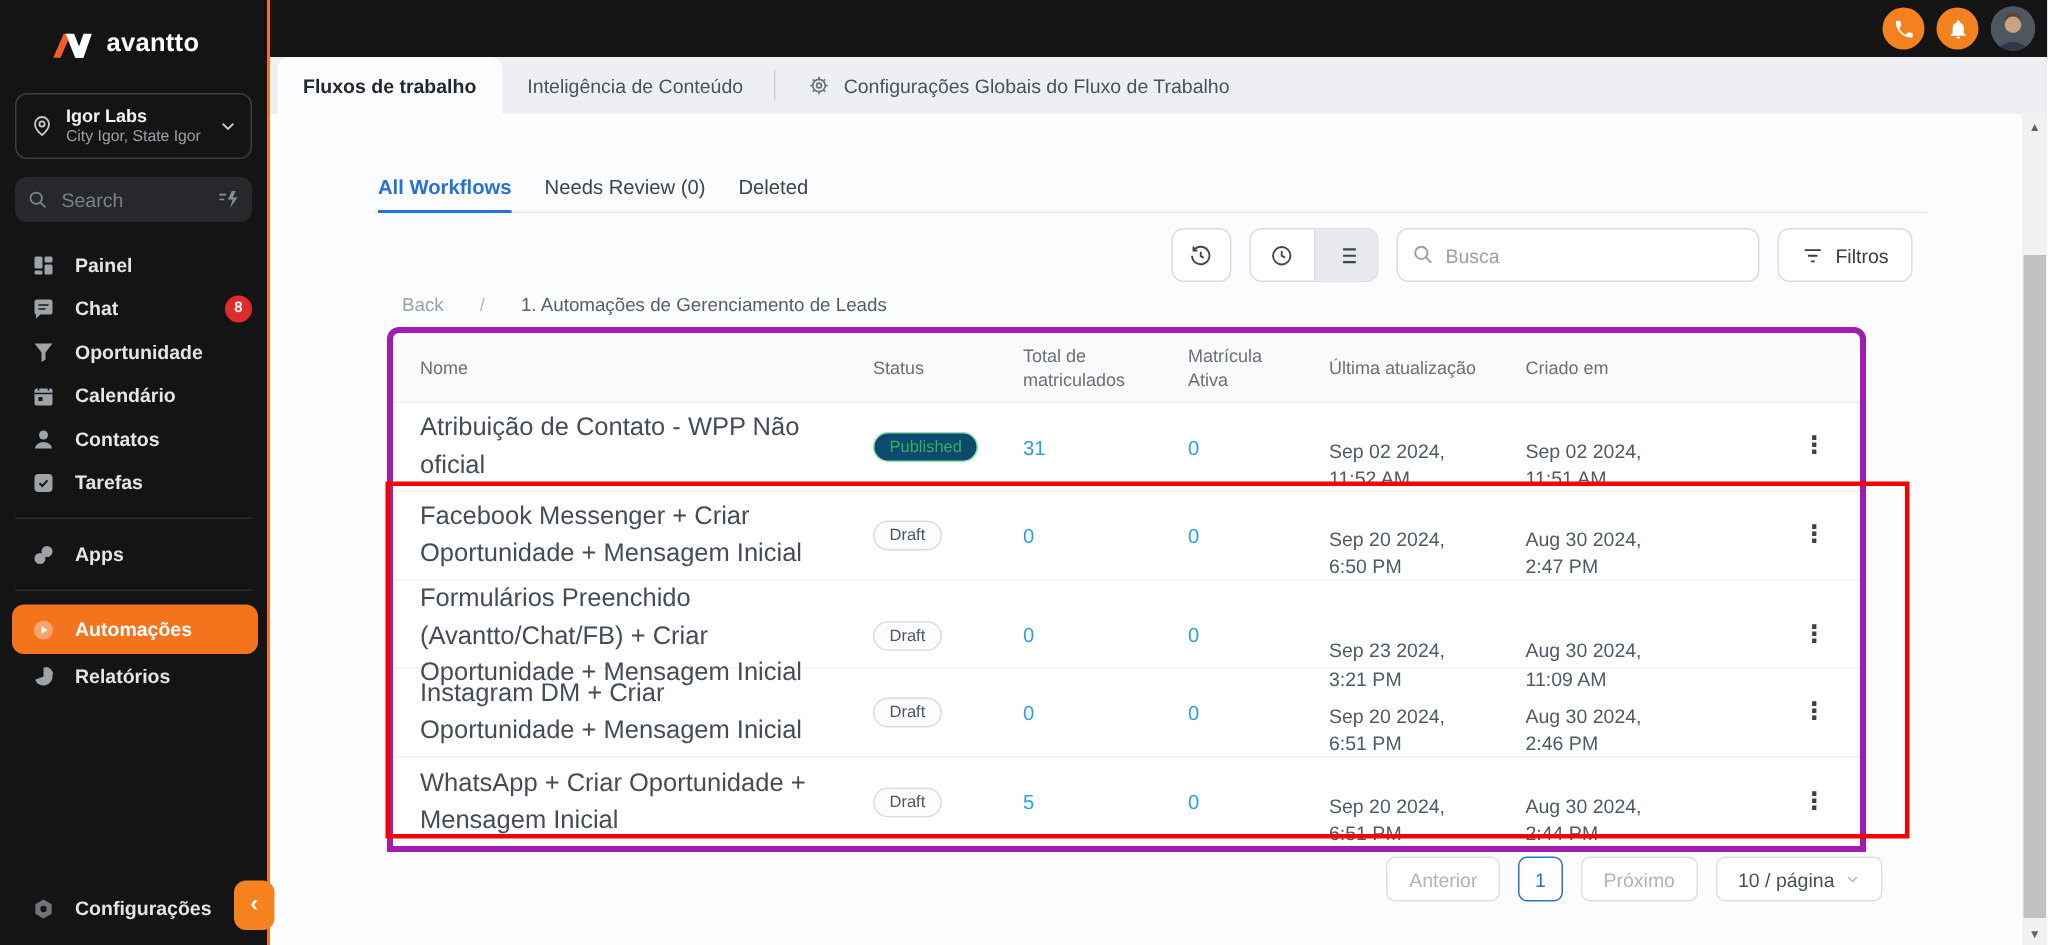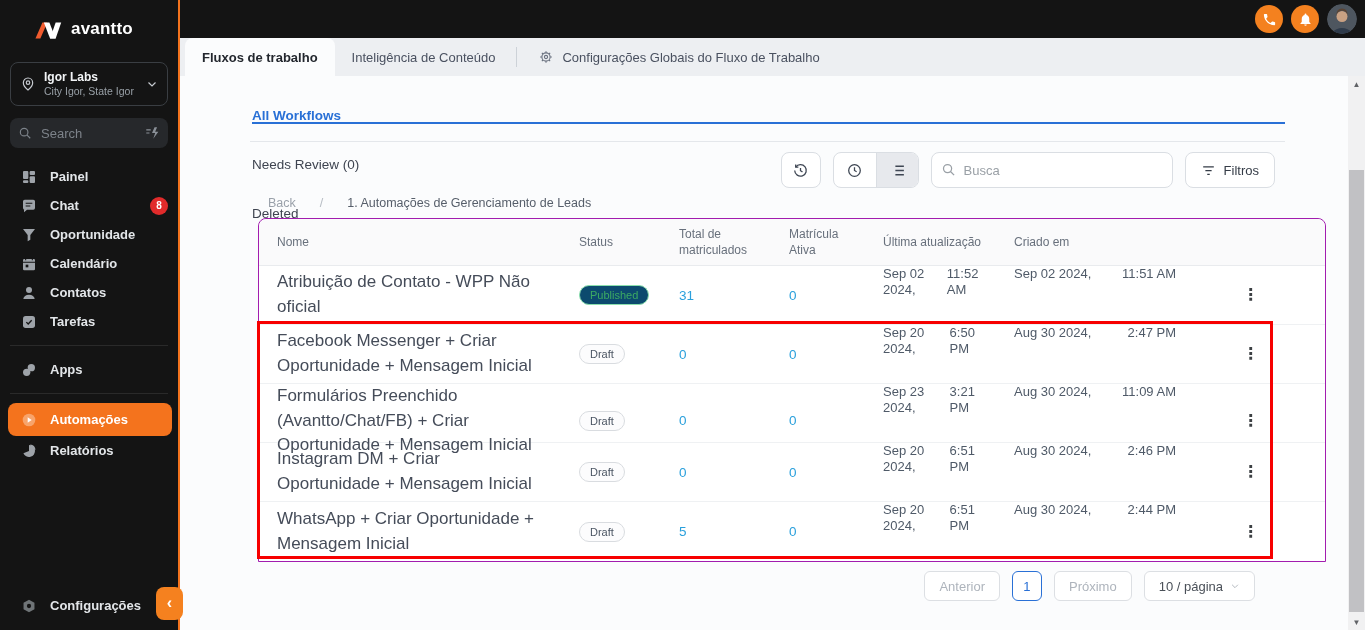--- a/index.html
+++ b/index.html
@@ -31,54 +31,54 @@
   .topbar{position:absolute;left:180px;right:0;top:0;height:38px;background:#141414;display:flex;align-items:center;justify-content:flex-end;gap:8px;padding-right:8px;z-index:4;}
   .circle-btn{width:28px;height:28px;border-radius:50%;background:#F4811F;border:none;display:flex;align-items:center;justify-content:center;cursor:pointer;}
   .avatar{width:30px;height:30px;border-radius:50%;overflow:hidden;cursor:pointer;}
   .tabbar{position:absolute;left:180px;right:0;top:38px;height:38px;background:#EDEFF2;display:flex;align-items:stretch;z-index:3;}
   .tab{display:flex;align-items:center;gap:8px;padding:0 17px;font-size:13px;color:#4A5160;font-weight:500;cursor:pointer;white-space:nowrap;}
   .tab.active{background:#FBFCFD;border-radius:8px 8px 0 0;margin-left:5px;color:#23272E;font-weight:700;}
   .tab-sep{width:1px;height:20px;background:#CDD2D8;align-self:center;margin:0 4px;}
 
   
   .content{position:absolute;left:180px;right:0;top:76px;bottom:0;background:#FBFCFD;}
-  .subtabs{position:absolute;left:70px;top:32px;width:1035px;height:34px;border-bottom:1px solid #E4E7EB;display:flex;gap:34px;padding-left:2px;flex-direction:column;}
+  .subtabs{position:absolute;left:70px;top:32px;width:1035px;height:34px;border-bottom:1px solid #E4E7EB;display:flex;gap:22px;padding-left:2px;}
   .stab{font-size:13.5px;font-weight:500;color:#3E4450;display:flex;align-items:center;cursor:pointer;position:relative;}
   .stab.active{color:#2970D6;font-weight:600;}
   .stab.active::after{content:"";position:absolute;left:0;right:0;bottom:-1px;height:2px;background:#2970D6;}
   .toolbar{position:absolute;left:70px;top:76px;width:1025px;display:flex;justify-content:flex-end;align-items:center;gap:12px;}
   .tool-btn{height:36px;background:#fff;border:1px solid #DADEE3;border-radius:8px;display:flex;align-items:center;justify-content:center;cursor:pointer;color:#3E4653;}
   .hist{width:40px;}
   .segmented{display:flex;height:36px;border:1px solid #DADEE3;border-radius:8px;overflow:hidden;background:#fff;}
   .seg{width:42px;display:flex;align-items:center;justify-content:center;cursor:pointer;color:#3E4653;}
   .seg.sel{background:#E7E9ED;border-left:1px solid #DADEE3;}
   .search-wrap{position:relative;width:242px;height:36px;}
   .search-wrap input{width:100%;height:100%;border:1px solid #DADEE3;border-radius:8px;padding:0 10px 0 32px;font-size:13px;color:#333;outline:none;background:#fff;}
   .search-wrap input::placeholder{color:#9AA0A6;}
   .search-wrap .sic{position:absolute;left:10px;top:10px;}
   .filters{padding:0 15px;gap:8px;font-size:13px;font-weight:500;color:#353C47;}
   .breadcrumb{position:absolute;left:88px;top:120px;font-size:12.5px;display:flex;gap:24px;align-items:center;}
   .bc-back{color:#9AA1AA;cursor:pointer;}
   .bc-sep{color:#B6BCC3;}
   .bc-cur{color:#565E6A;}
 
   
-  .wtable{position:absolute;left:78px;top:142px;width:1068px;border:1px solid #a21caf;border-radius:8px 8px 0 0;background:#fff;}
+  .wtable{position:absolute;left:78px;top:142px;width:986px;border:4px solid #a21caf;border-radius:8px 8px 0 0;background:#fff;}
   .thead,.trow{display:grid;grid-template-columns:302px 100px 110px 94px 131px 186px 1fr;}
   .thead{background:#FAFAFB;border-bottom:1px solid #E9EBEE;height:47px;border-radius:8px 8px 0 0;}
   .th{font-size:12px;color:#68707C;display:flex;align-items:center;padding:4px 6px 4px 18px;line-height:1.35;}
   .trow{height:59px;border-bottom:1px solid #EFF1F3;}
   .trow:last-child{border-bottom:none;}
   .cell{display:flex;align-items:center;padding-left:18px;padding-right:6px;}
   .c-name{padding-right:26px;}
   .nm{font-size:17px;color:#454C59;line-height:1.45;cursor:pointer;}
   .pill{font-size:11px;padding:3px 10px;border-radius:999px;border:1px solid #D9DCE0;color:#4B5563;background:#FCFCFD;}
   .pill.published{border-color:#8ADFAD;color:#3CAA63;background:#0c4a6e;}
   .num{font-size:13.5px;font-weight:500;color:#2AA0DC;cursor:pointer;}
-  .c-date{align-items:flex-start;justify-content:space-between;gap:2px;}
+  .c-date{flex-direction:column;align-items:flex-start;justify-content:flex-end;gap:2px;}
   .c-date span{font-size:13px;color:#4F5A68;line-height:1.25;}
   .c-actions{justify-content:center;padding-left:0;}
   .kebab{font-size:16px;color:#3C4043;font-weight:700;cursor:pointer;padding:2px 8px;line-height:1;}
 
   
   .pagination{position:absolute;left:78px;top:495px;width:1017px;display:flex;justify-content:flex-end;align-items:center;gap:12px;padding-right:20px;}
   .pg-btn{height:30px;border:1px solid #DCDFE3;border-radius:6px;background:#fff;padding:0 14px;font-size:13px;display:flex;align-items:center;cursor:pointer;}
   .pg-prev,.pg-next{color:#AEB4BC;}
   .pg-page{width:30px;padding:0;justify-content:center;border-color:#2970D6;color:#2970D6;}
   .pg-size{color:#4A5058;gap:7px;}

